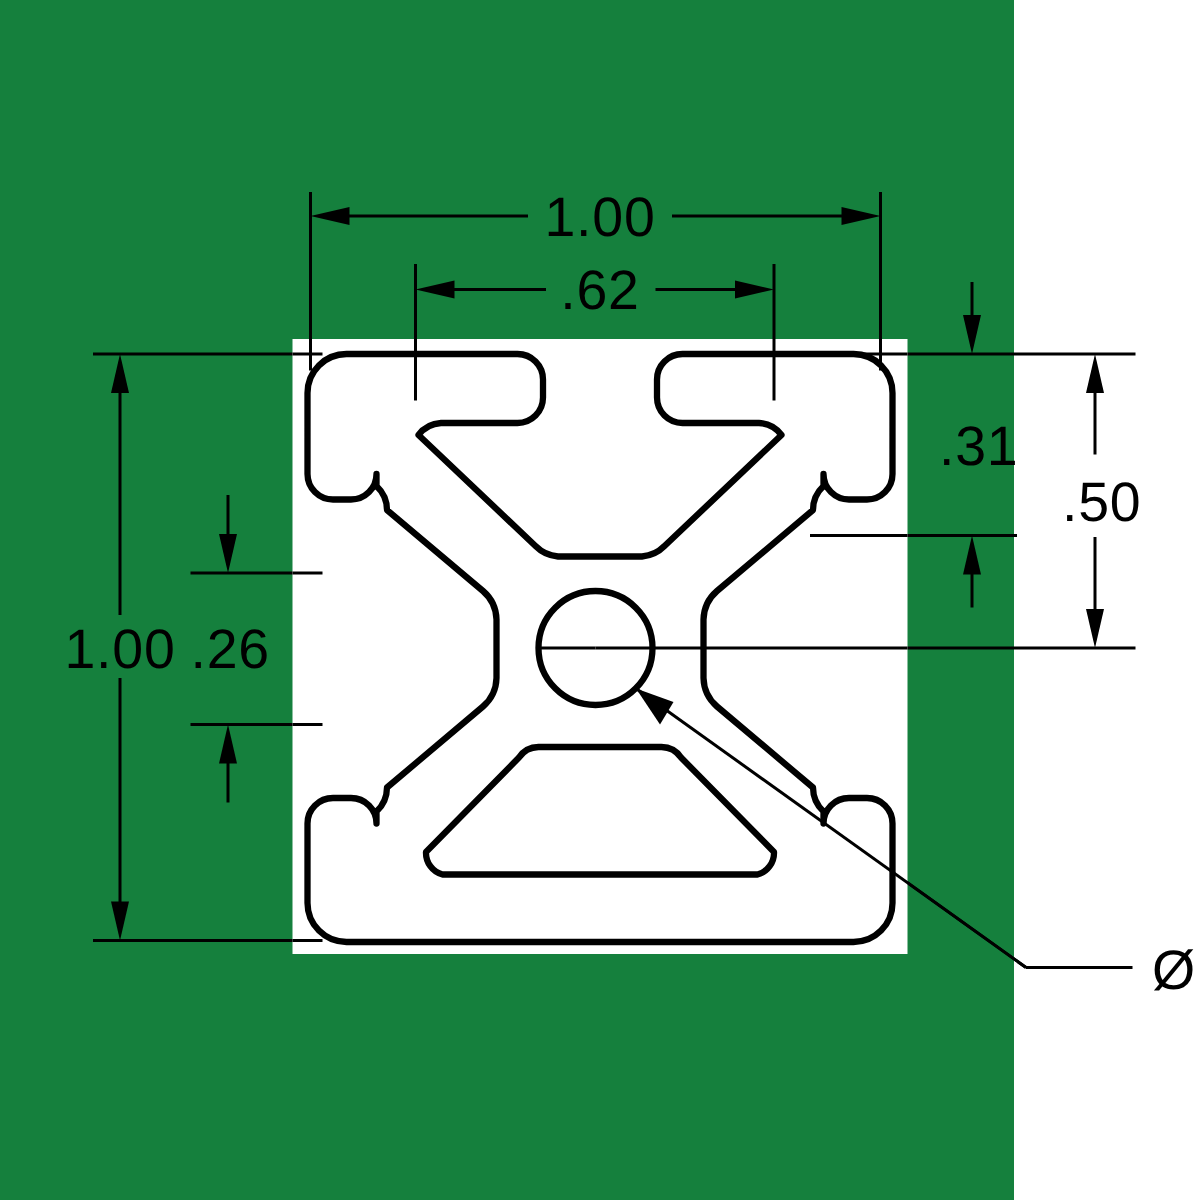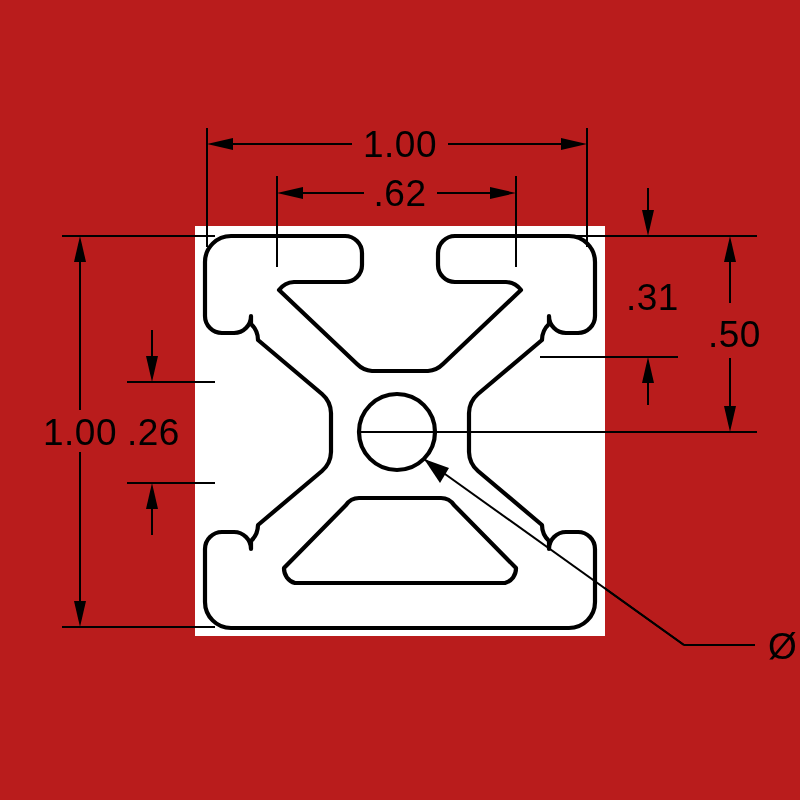--- a/index.html
+++ b/index.html
@@ -9,23 +9,23 @@
     background: #ffffff;
   }
   body {
     width: 800px;
     height: 800px;
     overflow: hidden;
     font-family: "Liberation Sans", sans-serif;
   }
   #drawing-root {
     position: relative;
-    width: 800px;
+    width: 676px;
     height: 800px;
-    background: #b91c1c;
+    background: #15803d;
   }
   svg#tslot-drawing {
     display: block;
     width: 800px;
     height: 800px;
   }
   .profile-outline {
     fill: none;
     stroke: #000000;
     stroke-width: 4.2;

